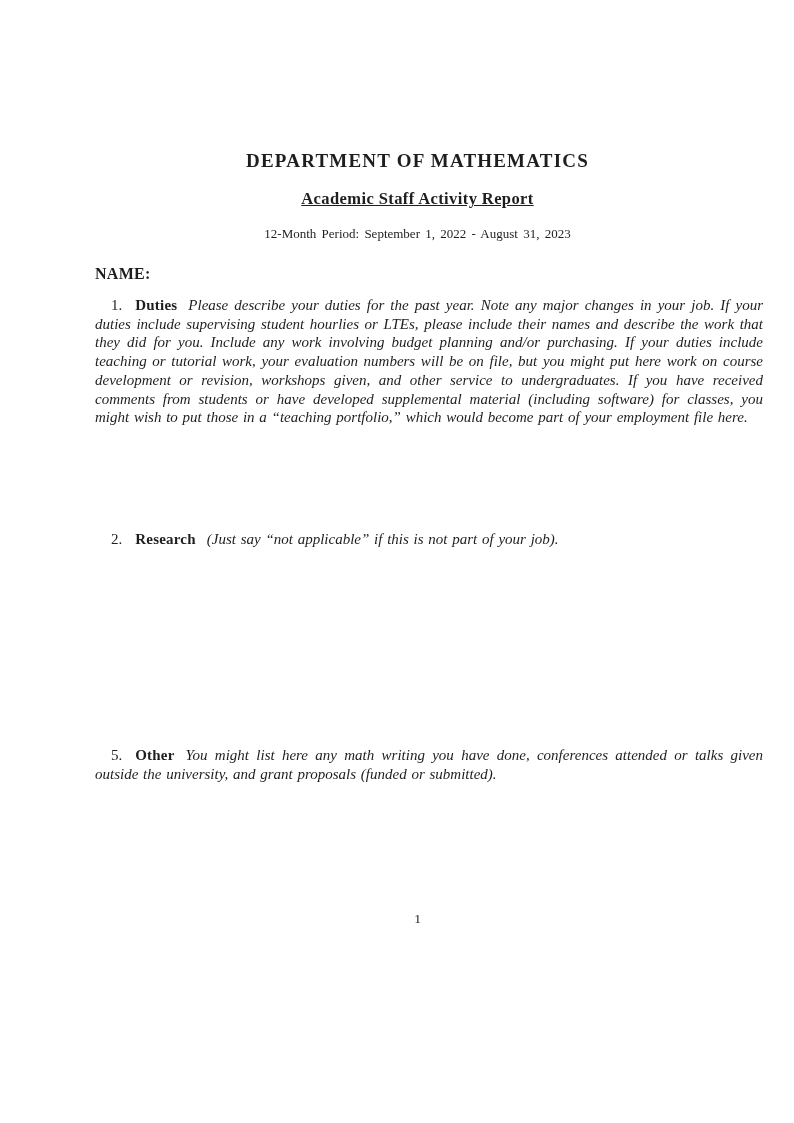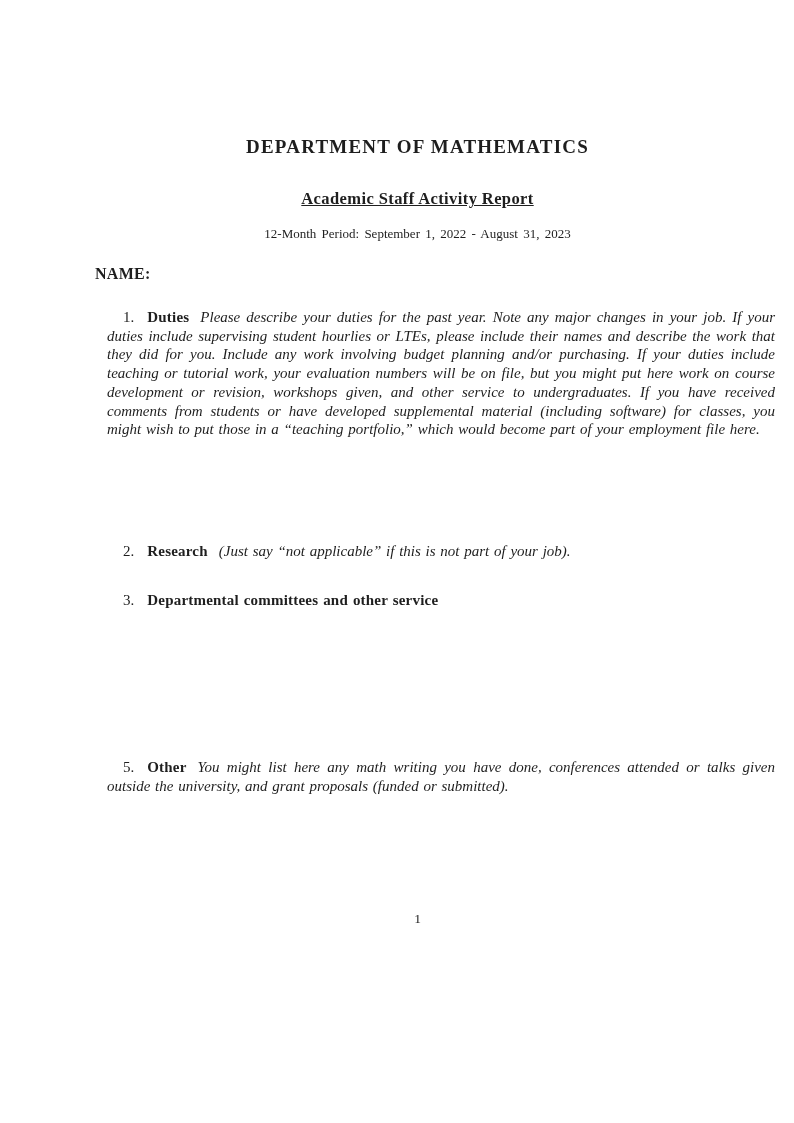--- a/index.html
+++ b/index.html
@@ -17,21 +17,21 @@
     overflow: hidden;
   }
   .centered-block {
     position: absolute;
     left: 95px;
     width: 645px;
     text-align: center;
     white-space: nowrap;
   }
   .doc-title {
-    top: 136px;
+    top: 150px;
     font-size: 19px;
     font-weight: 700;
     letter-spacing: 1.2px;
   }
   .doc-subtitle {
     top: 189px;
     font-size: 16.5px;
     font-weight: 700;
     letter-spacing: 0.4px;
     text-decoration: underline;
@@ -46,21 +46,21 @@
     left: 95px;
     top: 265px;
     font-size: 16px;
     font-weight: 700;
     letter-spacing: 0.3px;
   }
   .item {
     position: absolute;
     left: 95px;
     width: 668px;
-    margin: 12px;
+    margin: 0;
     font-size: 15px;
     line-height: 18.7px;
     text-align: justify;
     text-indent: 16px;
     word-spacing: 1px;
   }
   .item-1 { top: 296px; }
   .item-2 { top: 530px; }
   .item-3 { top: 579px; }
   .item-4 { top: 663px; }
@@ -99,23 +99,20 @@
   <div class="name-line">NAME:</div>
 
   <p class="item item-1">
     <span class="item-number">1.</span><span class="item-label">Duties</span><span class="item-text">Please describe your duties for the past year. Note any major changes in your job. If your duties include supervising student hourlies or LTEs, please include their names and describe the work that they did for you. Include any work involving budget planning and/or purchasing. If your duties include teaching or tutorial work, your evaluation numbers will be on file, but you might put here work on course development or revision, workshops given, and other service to undergraduates. If you have received comments from students or have developed supplemental material (including software) for classes, you might wish to put those in a “teaching portfolio,” which would become part of your employment file here.</span>
   </p>
 
   <p class="item item-2">
     <span class="item-number">2.</span><span class="item-label">Research</span><span class="item-text">(Just say “not applicable” if this is not part of your job).</span>
   </p>
 
-  <p class="item item-3">
-    <span class="item-number">3.</span><span class="item-label">Departmental committees and other service</span><span class="item-text"></span>
-  </p>
 
 
   <p class="item item-5">
     <span class="item-number">5.</span><span class="item-label">Other</span><span class="item-text">You might list here any math writing you have done, conferences attended or talks given outside the university, and grant proposals (funded or submitted).</span>
   </p>
 
   <div class="page-number">1</div>
 
 </div>
 

